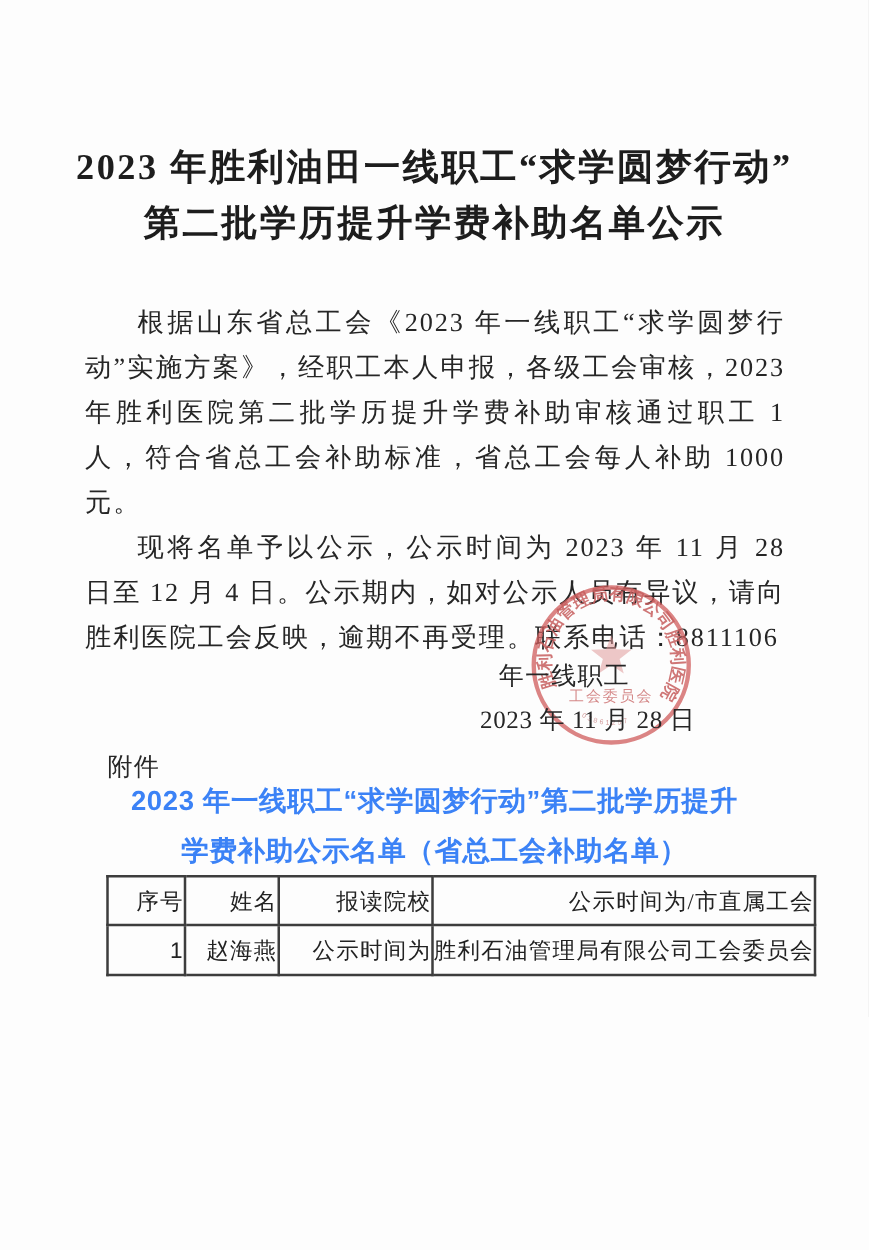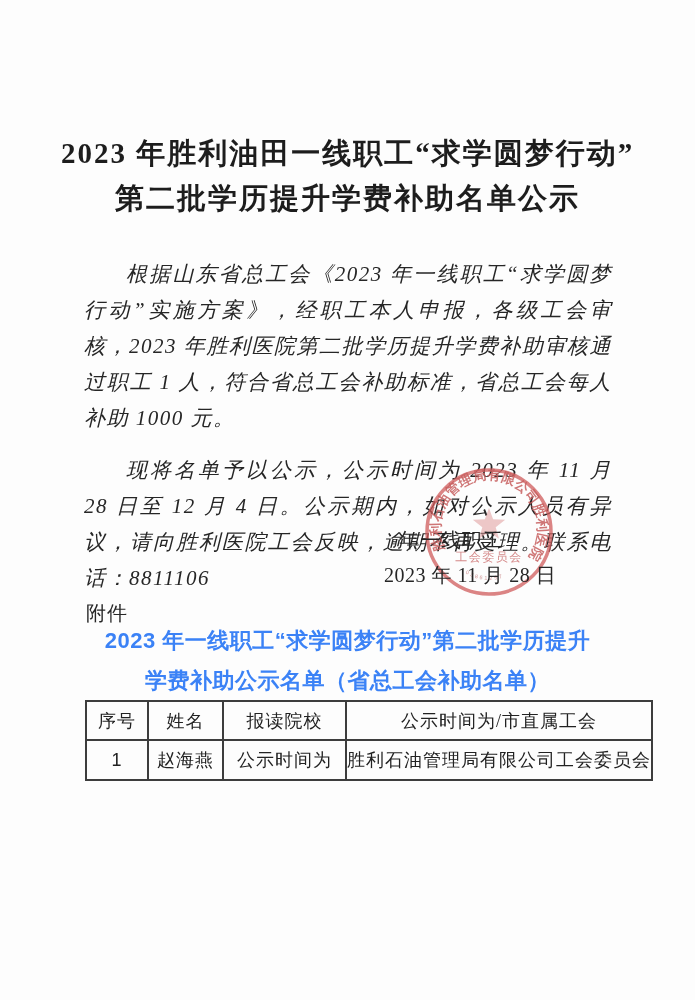--- a/index.html
+++ b/index.html
@@ -11,28 +11,27 @@
     font-family:"Liberation Serif","DejaVu Serif",serif;
     color:#262626;
     overflow:hidden;
   }
   .doc-title {
     position:absolute; top:112px; left:0; right:0;
     text-align:center;
     font-size:29px; font-weight:700;
     line-height:45px; letter-spacing:2px;
     color:#1d1d1d;
-    margin-top:19px;
   }
   .body-text {
     position:absolute; top:240px; left:68px; width:560px;
     font-size:21px; line-height:36px; letter-spacing:1.5px;
     text-align:justify;
   }
-  .body-text p { margin:16px; text-indent:2em;font-style:italic; }
+  .body-text p { margin:0; text-indent:2em; }
   .sig-org {
     position:absolute; top:527px; left:399px;
     font-size:20px; letter-spacing:1px; z-index:3;
   }
   .sig-date {
     position:absolute; top:562px; left:384px;
     font-size:20px; letter-spacing:0.5px; z-index:3;
   }
   .stamp {
     position:absolute; left:422px; top:465px;
@@ -50,21 +49,21 @@
   }
   .attach-title-1 { top:626px; }
   .attach-title-2 { top:666px; }
   table.roster {
     position:absolute; top:700px; left:85px;
     width:566px; border-collapse:collapse; table-layout:fixed;
     z-index:1;
   }
   table.roster th, table.roster td {
     border:2px solid #3d3d3d;
-    text-align:center; vertical-align:middle;
+    text-align:right; vertical-align:middle;
     font-weight:400; font-size:18px; color:#222;
     padding:0; letter-spacing:1px;
     overflow:hidden; white-space:nowrap;
   }
   table.roster thead tr { height:39px; }
   table.roster tbody tr { height:40px; }
   td.seq-cell { font-family:"Liberation Sans","DejaVu Sans",sans-serif; font-size:16px; font-weight:700; }
 </style>
 </head>
 <body>

